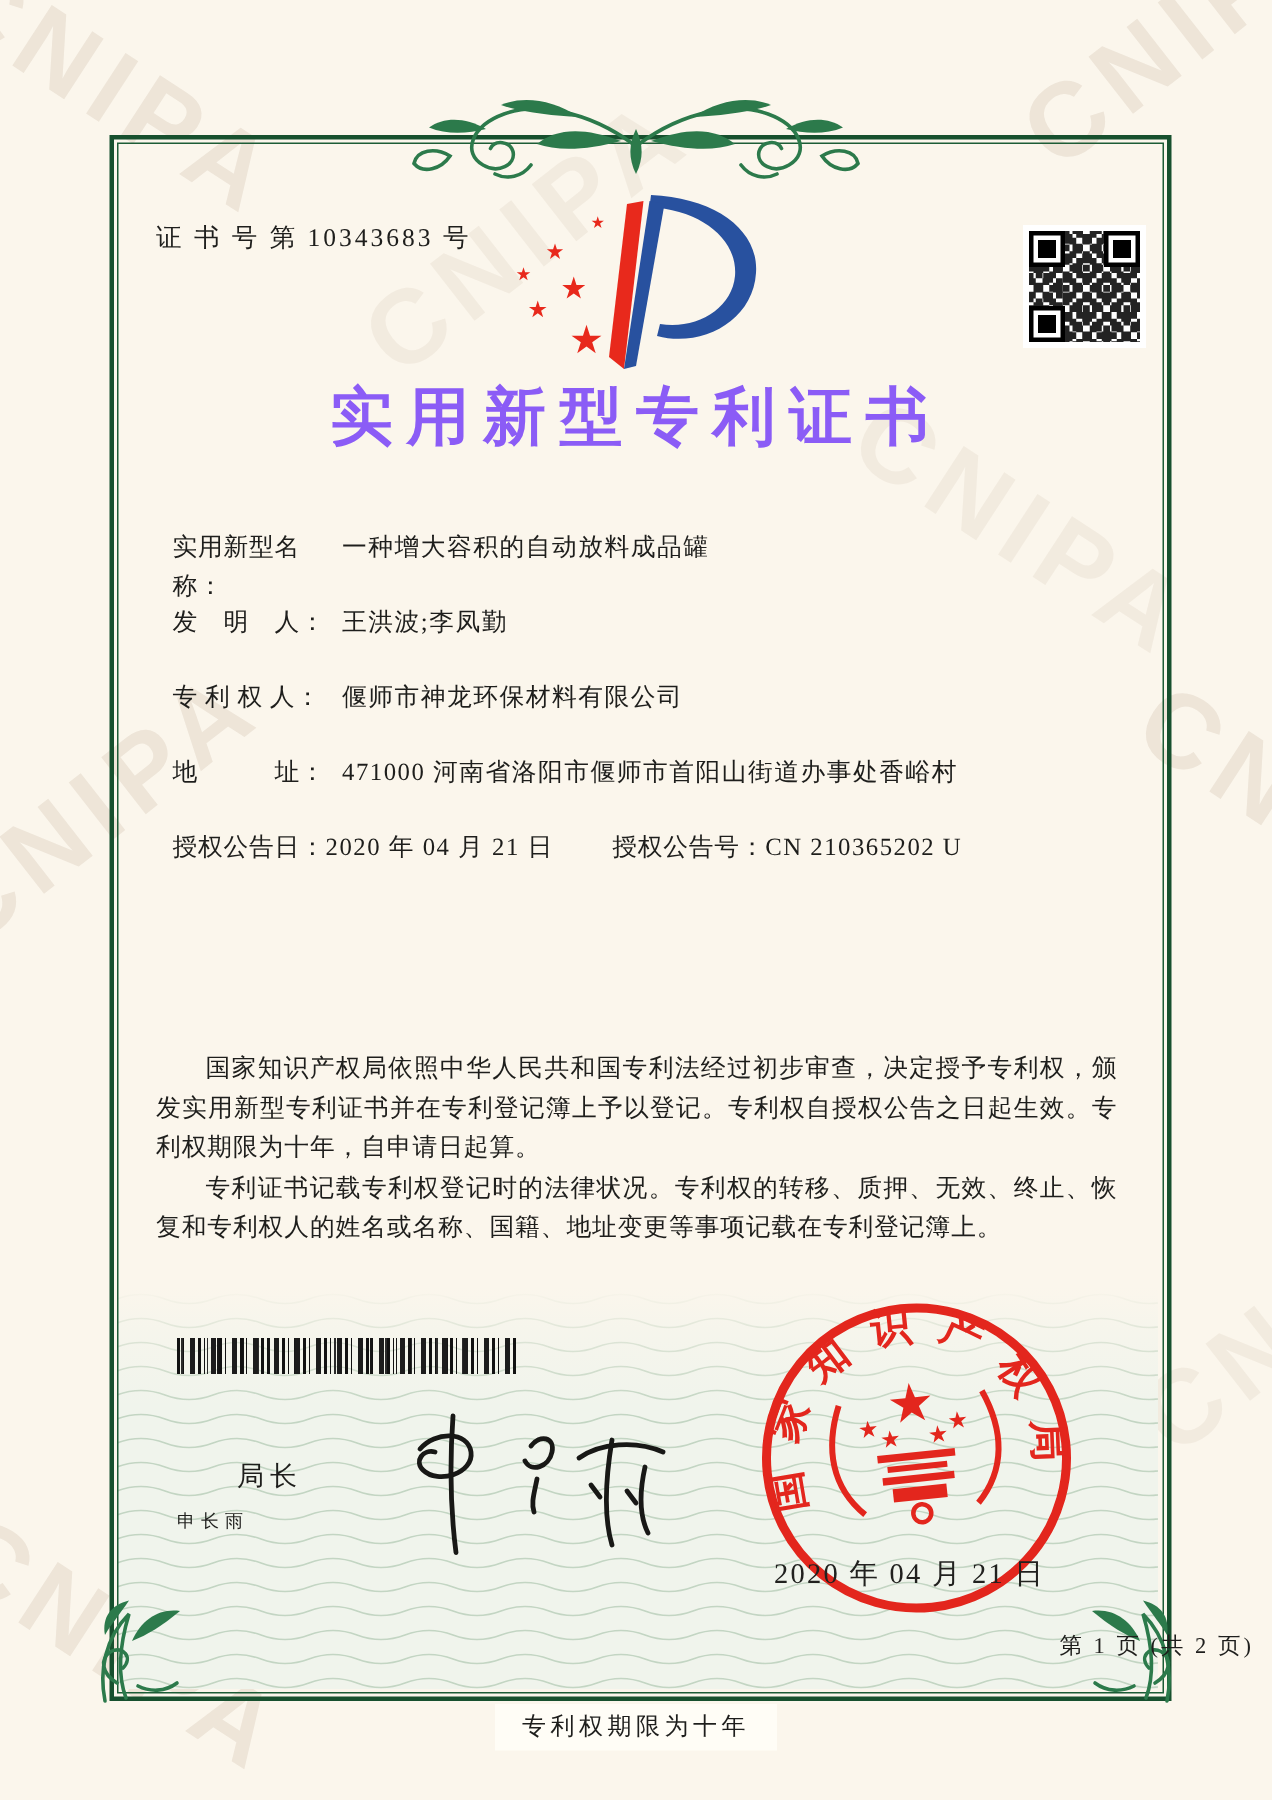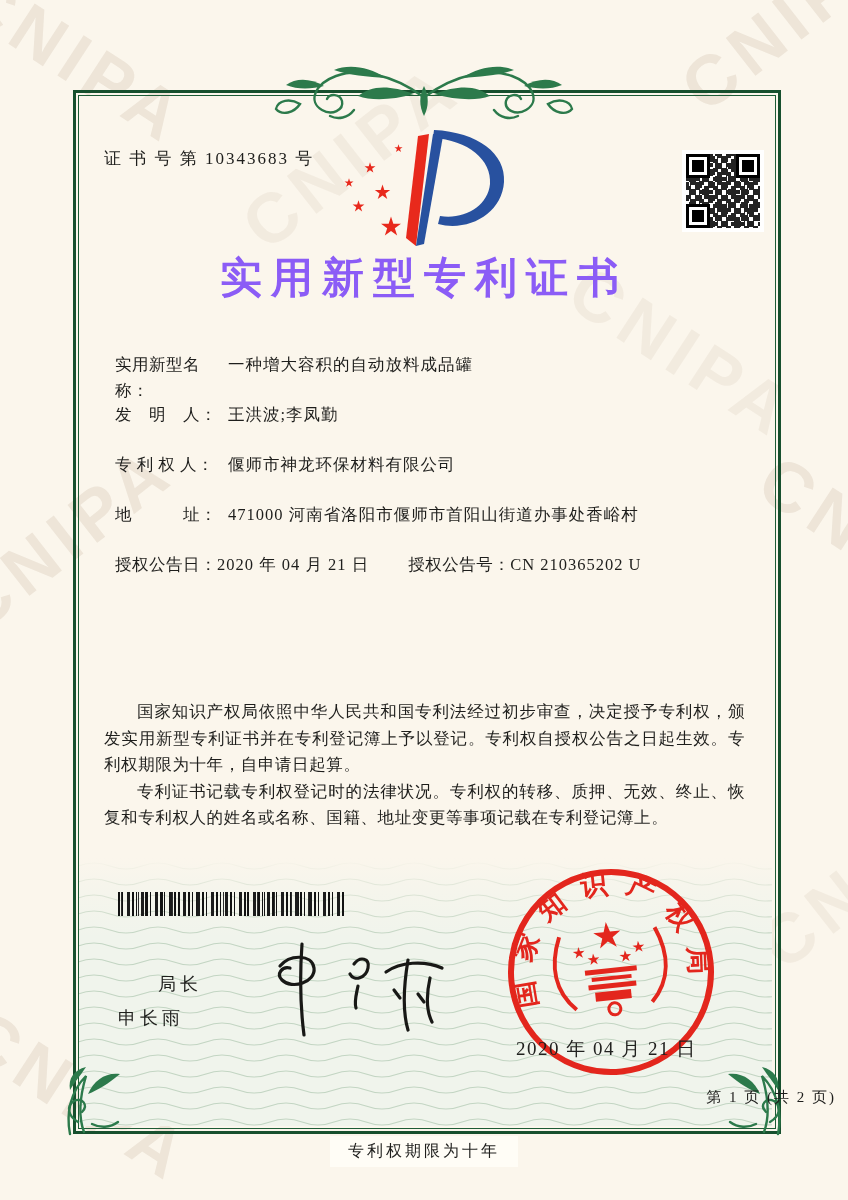--- a/index.html
+++ b/index.html
@@ -71,21 +71,21 @@
     font-size:16.5px;line-height:26.5px;letter-spacing:.6px;text-align:justify;}
   .paras p{margin:0;text-indent:2em;}
   
   .barcode{
     position:absolute;left:118px;top:892px;width:228px;height:24px;z-index:4;
     background:
       repeating-linear-gradient(90deg,#121212 0 2px,transparent 2px 4px,#121212 4px 5px,transparent 5px 9px,#1c1c1c 9px 12px,transparent 12px 14px),
       repeating-linear-gradient(90deg,transparent 0 3px,#2b2b2b 3px 4px,transparent 4px 10px,#161616 10px 11px,transparent 11px 17px);
   }
   .officer-title{position:absolute;left:118px;top:972px;z-index:4;font-size:18px;letter-spacing:4px;margin-left:40px;}
-  .officer-name{position:absolute;left:118px;top:1006px;z-index:4;font-size:18px;letter-spacing:4px;}
+  .officer-name{position:absolute;left:118px;top:1006px;z-index:4;font-size:12px;letter-spacing:4px;}
   .signature{position:absolute;left:238px;top:938px;z-index:5;}
   .seal{position:absolute;left:505px;top:866px;z-index:4;transform:rotate(-6deg);}
   .seal-date{position:absolute;left:516px;top:1036px;z-index:6;font-size:19px;letter-spacing:1.5px;color:#21211f;}
   .page-num{position:absolute;left:0;right:12px;top:1088px;z-index:4;text-align:right;font-size:15px;letter-spacing:2px;}
   .cont-note{position:absolute;left:0;right:0;top:1136px;z-index:4;text-align:center;}
   .cont-note span{display:inline-block;background:#fffdf6;padding:5px 18px;font-size:16px;letter-spacing:3px;}
   .sig-stroke{fill:none;stroke:#181816;stroke-width:3.2;stroke-linecap:round;}
   .seal-red{fill:#e3261d;}
   .seal-line{fill:none;stroke:#e3261d;}
   .orn-green{stroke:#2c7a4b;fill:none;stroke-width:2.4;stroke-linecap:round;}

